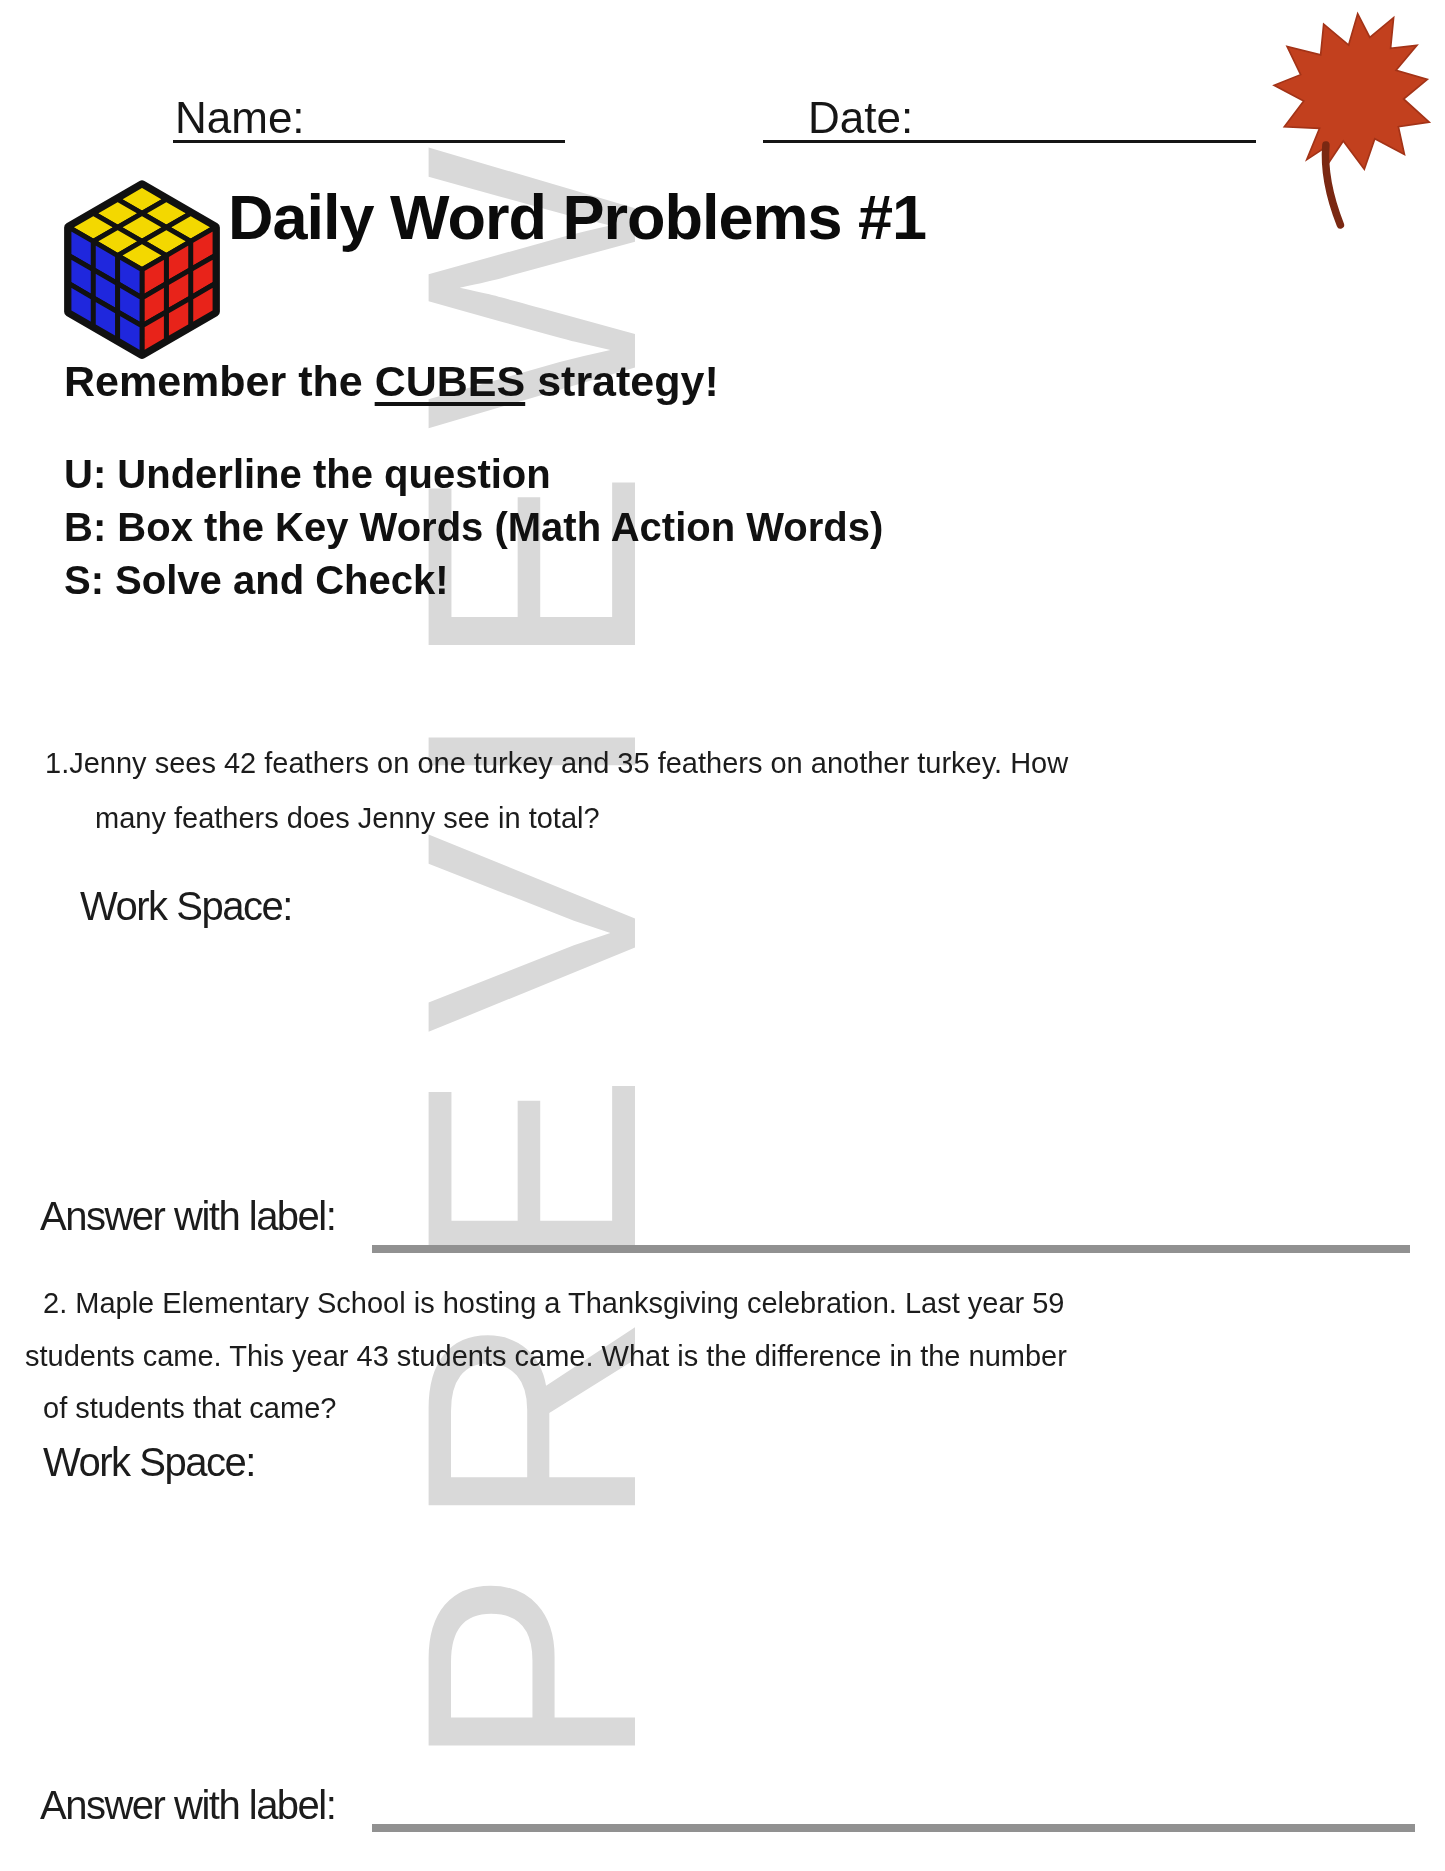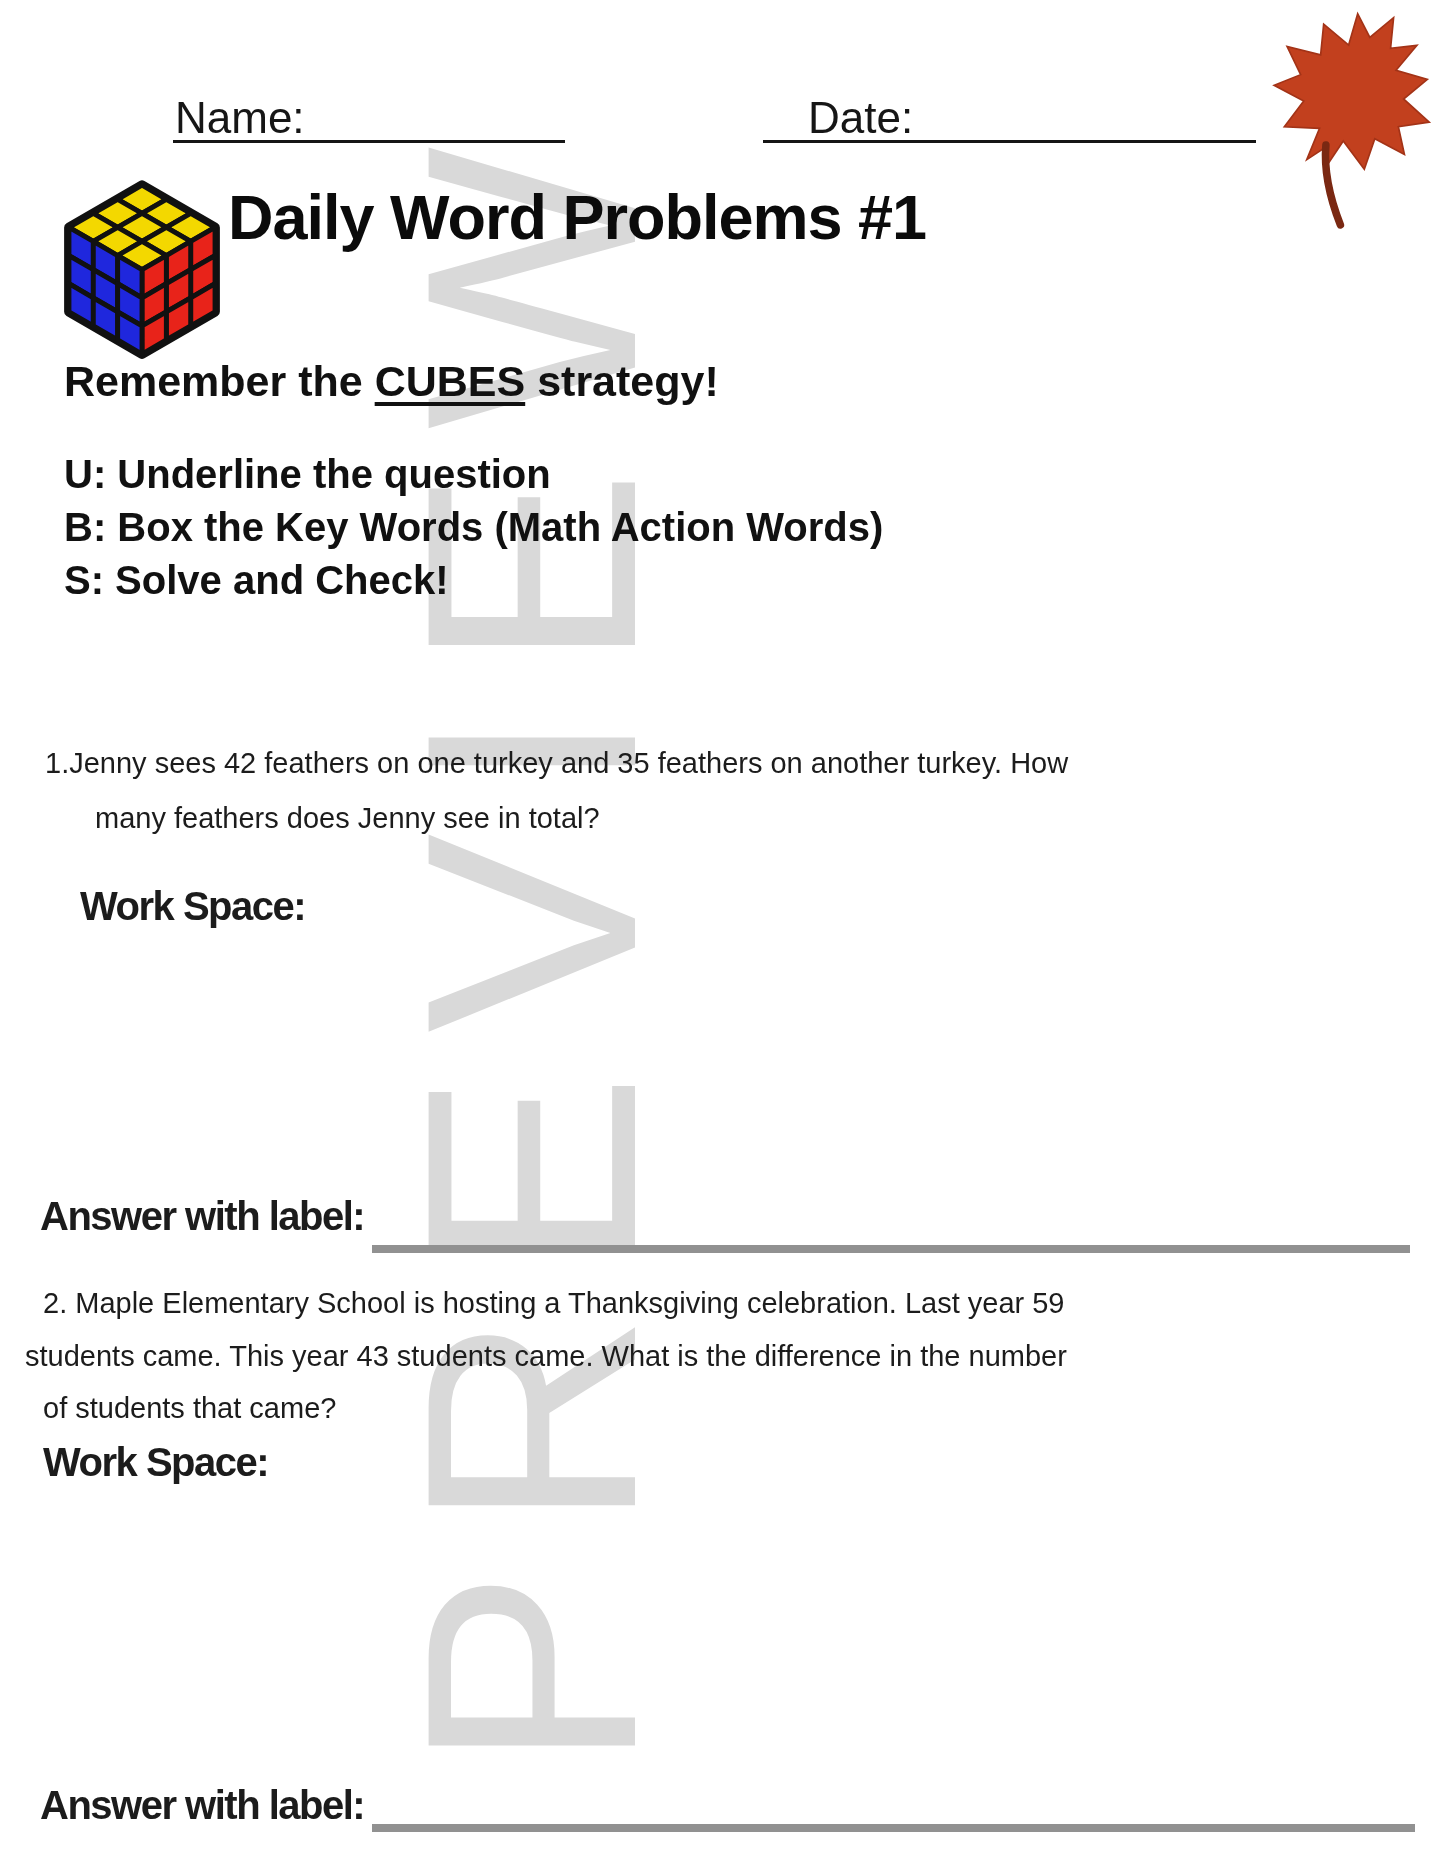--- a/index.html
+++ b/index.html
@@ -17,21 +17,21 @@
   .ansline{position:absolute;height:8px;}
   .title{
     font-size:63px;font-weight:700;letter-spacing:-1px;line-height:1;
     color:#0b0b0b;white-space:nowrap;
   }
   .reminder{font-size:43px;font-weight:700;line-height:1.1;white-space:nowrap;color:#111;}
   .reminder .emph{text-decoration:underline;text-decoration-thickness:4px;text-underline-offset:6px;}
   .cubeslist{font-size:40px;font-weight:700;color:#111;}
   .cubeslist .cl{line-height:53px;white-space:nowrap;}
   .ptext{font-size:29px;font-weight:400;line-height:52px;white-space:nowrap;color:#1c1c1c;}
-  .fieldlabel{font-size:40px;font-weight:700;letter-spacing:-1.5px;white-space:nowrap;color:#1c1c1c;}
+  .fieldlabel{font-size:40px;font-weight:400;letter-spacing:-1.5px;white-space:nowrap;color:#1c1c1c;}
   .watermark{
     position:absolute;top:1770px;left:412px;
     transform:rotate(-90deg);transform-origin:0 0;
     font-size:300px;line-height:238px;letter-spacing:40px;
     font-weight:400;white-space:nowrap;z-index:0;
     color:#d9d9d9;
   }
   .content{position:relative;z-index:1;}
   .lineover{z-index:2;}
   svg{display:block;}

